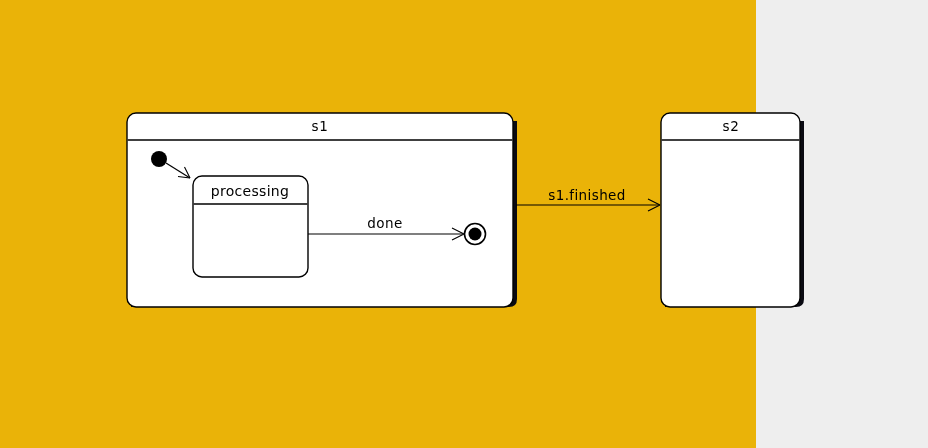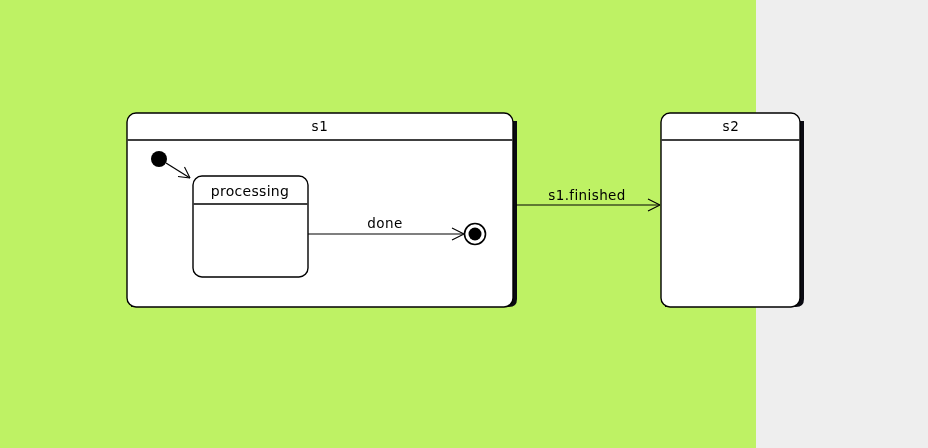--- a/index.html
+++ b/index.html
@@ -11,21 +11,21 @@
     width: 928px;
     height: 448px;
     background: #eeeeee;
     font-family: "DejaVu Sans", sans-serif;
     overflow: hidden;
   }
   #canvas {
     position: relative;
     width: 756px;
     height: 448px;
-    background: #bef264;
+    background: #eab308;
   }
   svg.diagram {
     position: absolute;
     left: 0;
     top: 0;
     width: 928px;
     height: 448px;
     display: block;
   }
   .state-box-fill {

